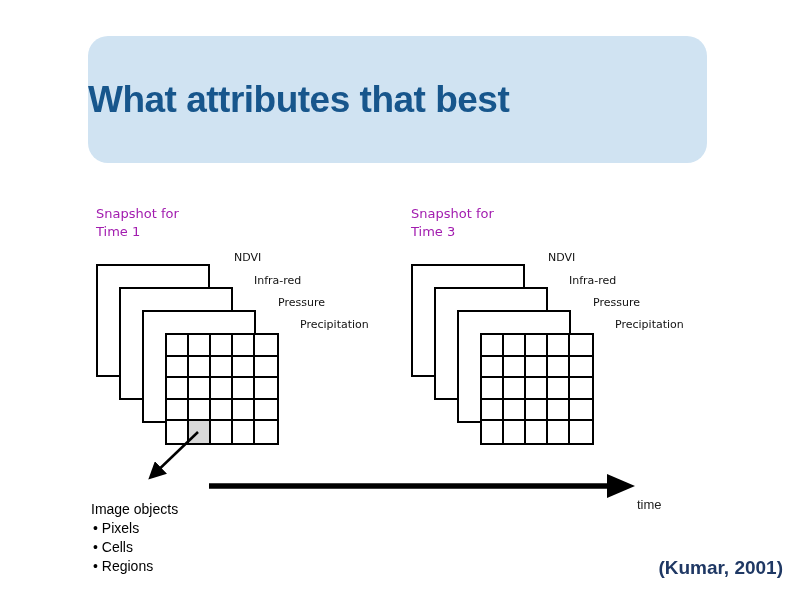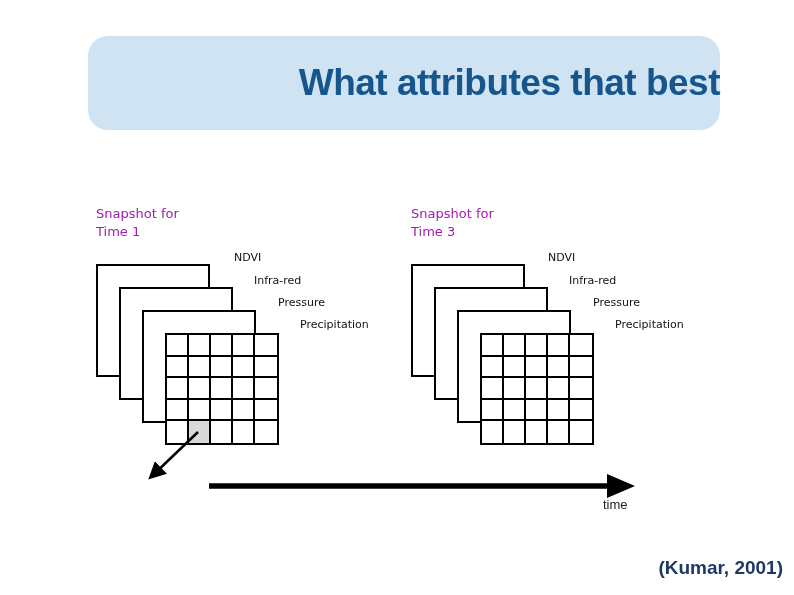--- a/index.html
+++ b/index.html
@@ -3,23 +3,23 @@
 <meta charset="utf-8">
 <style>
   html,body{margin:0;padding:0;background:#fff;}
   .slide{
     position:relative;width:794px;height:595px;background:#ffffff;
     font-family:"Liberation Sans",sans-serif;overflow:hidden;
   }
 
   
   .title-box{
-    position:absolute;left:88px;top:36px;width:619px;height:94px;
+    position:absolute;left:88px;top:36px;width:619px;height:127px;
     background:var(--title-box-bg,#D0E3F2);border-radius:20px;
-    display:flex;flex-direction:column;justify-content:center;align-items:flex-end;padding-left:13px;
+    display:flex;flex-direction:column;justify-content:center;align-items:flex-start;
   }
   .title-line{
     font-size:37px;font-weight:bold;line-height:46px;letter-spacing:-0.5px;
     color:var(--title-text,#17568C);text-align:center;white-space:nowrap;
   }
 
   
   .caption{
     position:absolute;font-family:"DejaVu Sans",sans-serif;font-size:13px;
     line-height:18px;color:#a21caf;white-space:nowrap;
@@ -42,21 +42,21 @@
   .layer-label{
     position:absolute;font-family:"DejaVu Sans",sans-serif;font-size:11px;
     color:#111;white-space:nowrap;
   }
 
   
   .arrow-svg{position:absolute;overflow:visible;}
 
   
   .time-label{
-    position:absolute;left:603px;top:497px;font-size:13px;color:#222;
+    position:absolute;left:637px;top:497px;font-size:13px;color:#222;
   }
   .objects-block{position:absolute;left:91px;top:500px;font-size:14px;line-height:19px;color:#000;}
   .objects-block .bullet{padding-left:2px;}
   .objects-block .bullet::before{content:"• ";}
   .citation{
     position:absolute;right:11px;bottom:16px;font-size:19px;font-weight:bold;
     color:var(--citation-text,#1F3864);white-space:nowrap;
   }
 </style>
 </head>
@@ -154,16 +154,22 @@
     </defs>
     <line x1="63" y1="7" x2="16" y2="52" stroke="#000" stroke-width="2.5" marker-end="url(#ah)"></line>
   </svg>
 
   <svg class="arrow-svg" style="left:205px;top:470px" width="450" height="36" viewBox="0 0 450 36">
     <line x1="4" y1="16" x2="402" y2="16" stroke="#000" stroke-width="5.5"></line>
     <polygon points="402,4 430,16 402,28" fill="#000"></polygon>
   </svg>
   <div class="time-label">time</div>
 
+  <div class="objects-block">
+    <div>Image objects</div>
+    <div class="bullet">Pixels</div>
+    <div class="bullet">Cells</div>
+    <div class="bullet">Regions</div>
+  </div>
 
   <div class="citation">(Kumar, 2001)</div>
 
 </div>
 
 </body></html>

